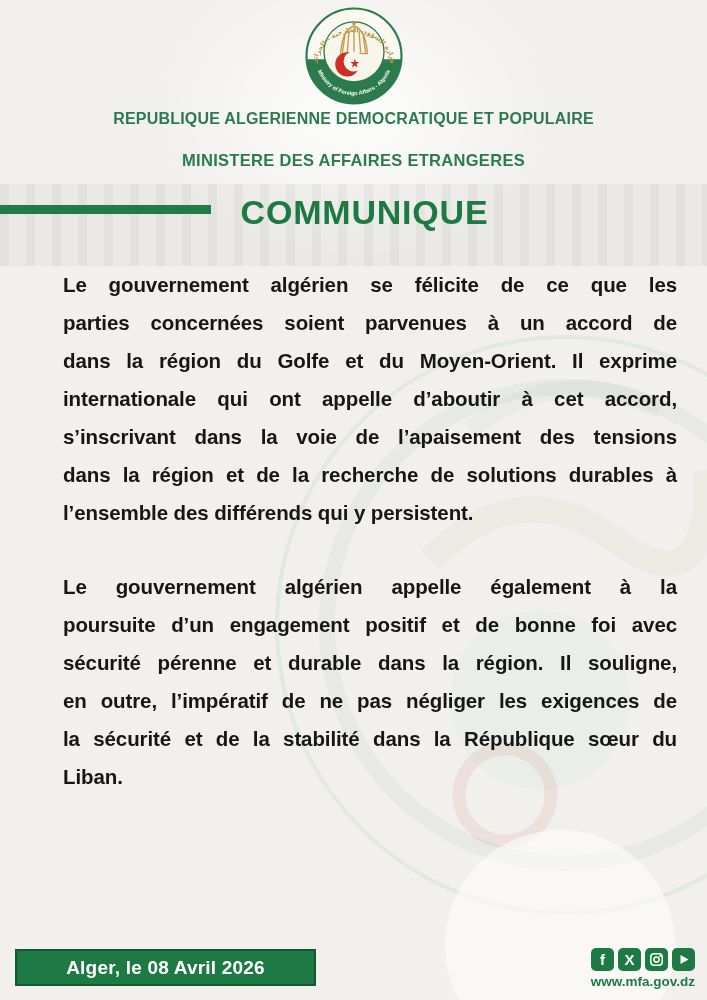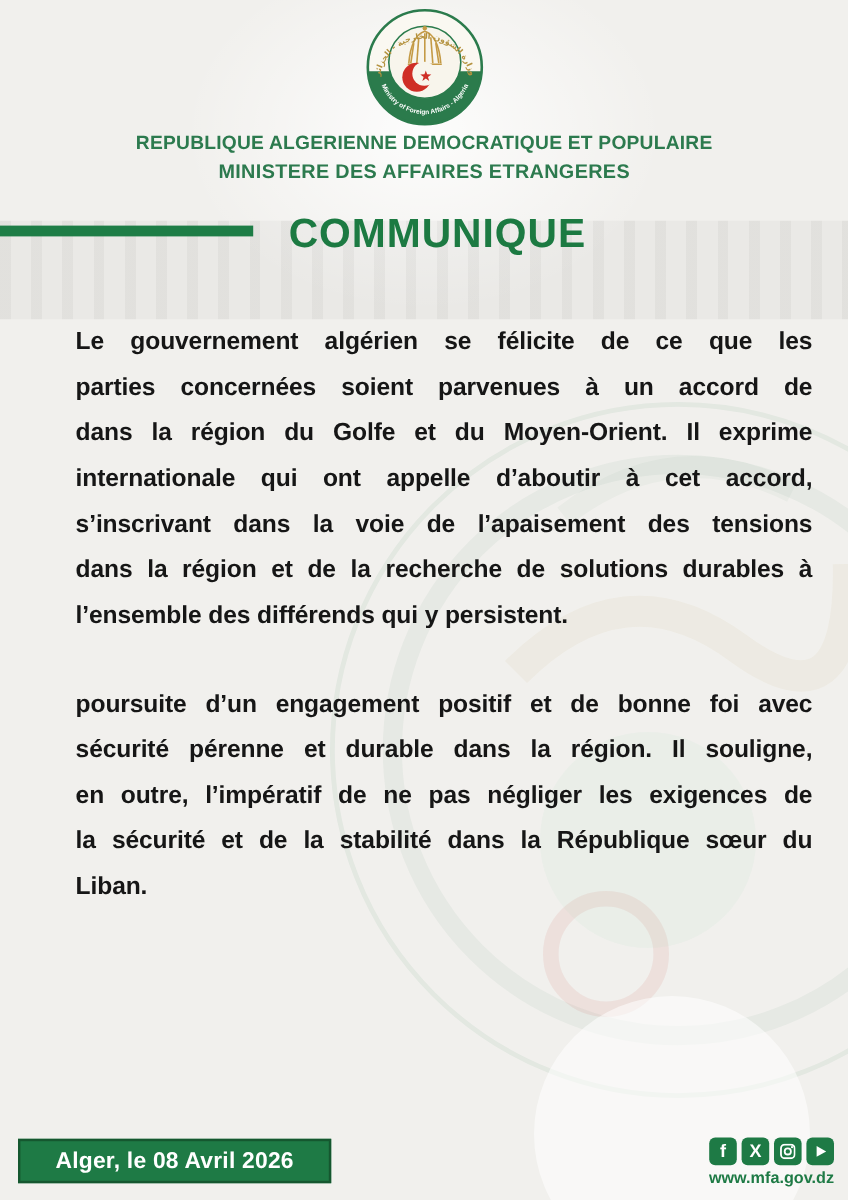--- a/index.html
+++ b/index.html
@@ -22,45 +22,45 @@
   .watermark { position:absolute; left:0; top:0; pointer-events:none; }
 
   
   .hdr { position:absolute; top:6px; left:0; width:707px; text-align:center; }
   .emblem { width:100px; height:100px; display:inline-block; }
   .hdr-line1 {
     margin-top:0px; font-size:16px; font-weight:700; color:#2c7a4e;
     letter-spacing:0.2px;
   }
   .hdr-line2 {
-    margin-top:5px; font-size:16.5px; font-weight:700; color:#2c7a4e;
+    margin-top:23px; font-size:16.5px; font-weight:700; color:#2c7a4e;
     letter-spacing:0.3px;
   }
 
   
-  .title-row { position:absolute; top:176px; left:0; width:707px; height:44px; }
+  .title-row { position:absolute; top:193px; left:0; width:707px; height:44px; }
   .title-bar { position:absolute; left:0; top:12px; width:211px; height:9px; background:#1e7d46; }
   .title-text {
     position:absolute; left:0; width:707px; text-align:center;
     transform:translateX(11px);
     font-size:34px; font-weight:800; color:#1c7a42; letter-spacing:0.8px;
   }
 
   
   .body-text {
     position:absolute; top:266px; left:31px; width:646px;
     font-size:20.5px; font-weight:700; color:#161616; letter-spacing:-0.1px;
   }
   .line { line-height:38px; text-align:justify; text-align-last:justify; white-space:normal;margin-left:32px; }
   .line.last { text-align-last:left; }
   .para-gap { height:36px; }
 
   
   .date-box {
-    position:absolute; left:15px; bottom:14px; width:261px; height:37px;
+    position:absolute; left:15px; bottom:14px; width:301px; height:37px;
     background:#1e7a45; border:2px solid #15572f; box-sizing:border-box;
     display:flex; align-items:center; justify-content:center;
     color:#ffffff; font-size:19px; font-weight:700; letter-spacing:0.2px;
   }
   .social-block { position:absolute; right:12px; bottom:11px; text-align:right; }
   .icons-row { display:flex; gap:4px; justify-content:flex-end; }
   .icon-btn {
     width:23px; height:23px; background:#1e7a45; border-radius:5px;
     display:flex; align-items:center; justify-content:center;
     color:#ffffff; font-weight:700; font-size:15px; cursor:pointer;
@@ -140,20 +140,21 @@
       <div class="line">Le gouvernement algérien se félicite de ce que les</div>
       <div class="line">parties concernées soient parvenues à un accord de</div>
       <div class="line">dans la région du Golfe et du Moyen-Orient. Il exprime</div>
       <div class="line">internationale qui ont appelle d’aboutir à cet accord,</div>
       <div class="line">s’inscrivant dans la voie de l’apaisement des tensions</div>
       <div class="line">dans la région et de la recherche de solutions durables à</div>
       <div class="line last">l’ensemble des différends qui y persistent.</div>
     </div>
     <div class="para-gap"></div>
     <div>
+      <div class="line">Le gouvernement algérien appelle également à la</div>
       <div class="line">poursuite d’un engagement positif et de bonne foi avec</div>
       <div class="line">sécurité pérenne et durable dans la région. Il souligne,</div>
       <div class="line">en outre, l’impératif de ne pas négliger les exigences de</div>
       <div class="line">la sécurité et de la stabilité dans la République sœur du</div>
       <div class="line last">Liban.</div>
     </div>
   </div>
 
   <div class="date-box">Alger, le 08 Avril 2026</div>
 

